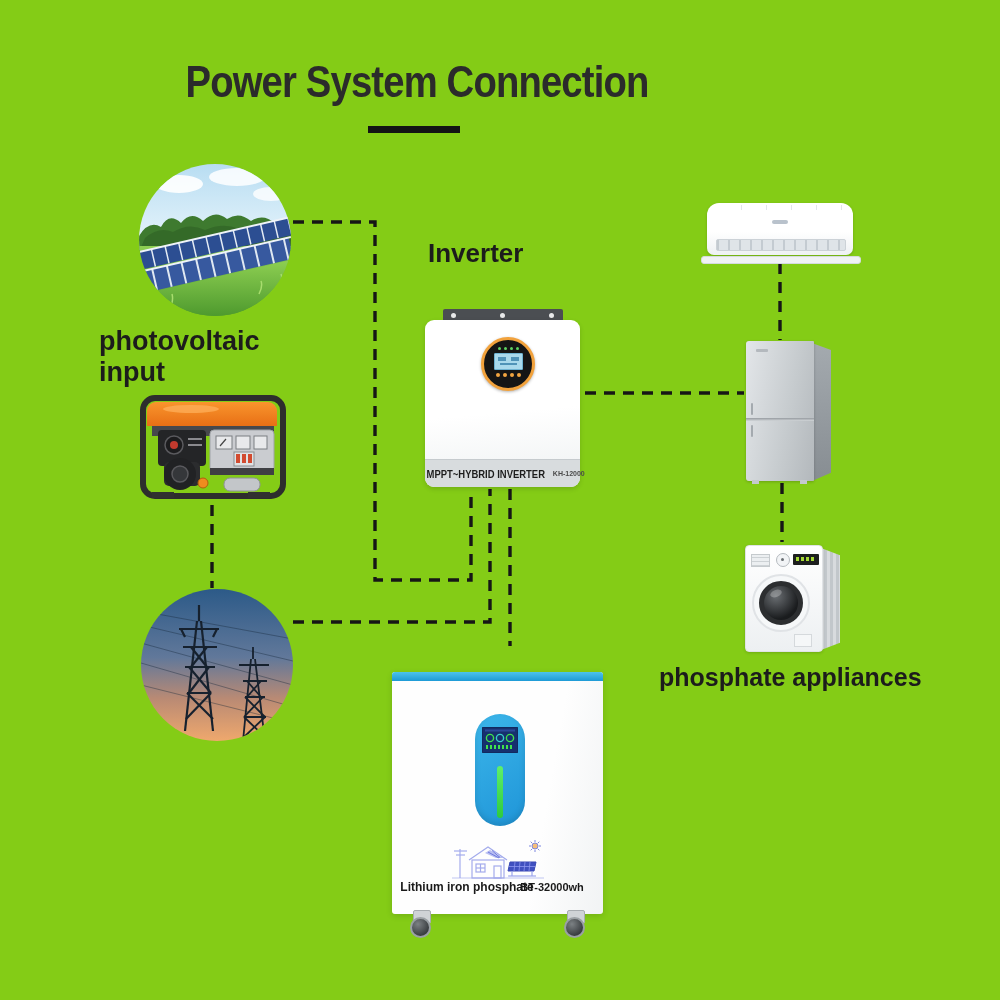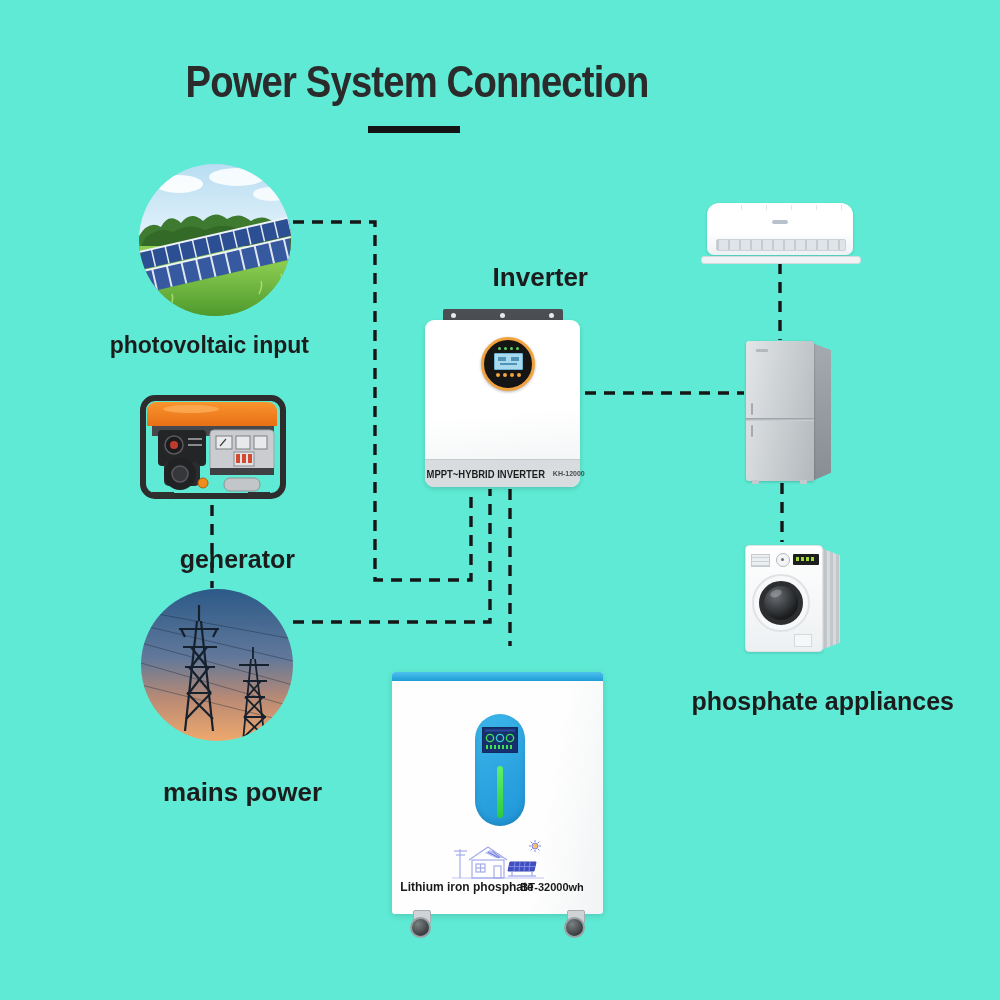--- a/index.html
+++ b/index.html
@@ -1,28 +1,28 @@
 <!DOCTYPE html>
 <html><head>
 <meta charset="utf-8">
 <style>
   html,body{margin:0;padding:0;background:#fff;}
-  .canvas{position:relative;width:1000px;height:1000px;background:#5eead4;overflow:hidden;
+  .canvas{position:relative;width:1000px;height:1000px;background:#84cc16;overflow:hidden;
           font-family:"Liberation Sans",sans-serif;color:#1f1f1f;}
   
   .title{position:absolute;left:417px;top:56px;transform:translateX(-50%) scaleX(.85);
          transform-origin:center top;white-space:nowrap;font-size:45px;font-weight:bold;
          letter-spacing:-1px;color:#2b2b2b;}
   .title-bar{position:absolute;left:368px;top:126px;width:92px;height:7px;background:#141414;}
   
   .connectors{position:absolute;left:0;top:0;z-index:1;}
   .dash{fill:none;stroke:#161616;stroke-width:3.4;stroke-dasharray:11 8;}
   
-  .lbl{position:absolute;z-index:3;font-weight:bold;color:#1c1c1c;text-align:right;margin-top:24px;}
-  .lbl-pv{left:99px;top:308px;width:210px;font-size:23px;}
+  .lbl{position:absolute;z-index:3;font-weight:bold;color:#1c1c1c;text-align:left;}
+  .lbl-pv{left:99px;top:326px;width:210px;font-size:27px;}
   .lbl-gen{left:140px;top:521px;width:155px;font-size:25px;}
   .lbl-mains{left:122px;top:753px;width:200px;font-size:26px;}
   .lbl-inv{left:428px;top:238px;width:160px;font-size:26px;}
   .lbl-bat{left:622px;top:756px;width:130px;font-size:28px;}
   .lbl-app{left:659px;top:663px;width:295px;font-size:25px;}
   
   .photo{position:absolute;z-index:2;border-radius:50%;overflow:hidden;}
   .photo svg{display:block;}
   .pv-photo{left:139px;top:164px;width:152px;height:152px;}
   .mains-photo{left:141px;top:589px;width:152px;height:152px;}
@@ -193,21 +193,20 @@
       <rect x="74" y="82" width="64" height="7" fill="#3f4043"></rect>
       <rect x="28" y="76" width="36" height="24" rx="5" fill="#2b2c2e"></rect>
       <circle cx="44" cy="88" r="16" fill="#212224"></circle>
       <circle cx="44" cy="88" r="8" fill="#35373a" stroke="#5a5a5e" stroke-width="1.5"></circle>
       <circle cx="67" cy="97" r="5" fill="#ef8c1e" stroke="#b05f0d"></circle>
       <rect x="88" y="92" width="36" height="13" rx="6" fill="#c3c6c9" stroke="#8f9398"></rect>
       <rect x="16" y="106" width="22" height="6" fill="#303030"></rect>
       <rect x="112" y="106" width="22" height="6" fill="#303030"></rect>
     </svg>
   </div>
-  <div class="lbl lbl-gen">generator</div>
 
   <div class="photo mains-photo">
     <svg width="152" height="152" viewBox="0 0 152 152">
       <defs>
         <linearGradient id="dusk" x1="0" y1="0" x2="0" y2="1">
           <stop offset="0" stop-color="#2c5a88"></stop>
             <stop offset=".45" stop-color="#61789a"></stop>
           <stop offset=".72" stop-color="#b98a74"></stop>
             <stop offset="1" stop-color="#efa86d"></stop>
         </linearGradient>
@@ -247,21 +246,20 @@
         <line x1="106" y1="92" x2="120" y2="108"></line>
           <line x1="120" y1="92" x2="106" y2="108"></line>
         <line x1="104" y1="108" x2="124" y2="128"></line>
           <line x1="122" y1="108" x2="103" y2="128"></line>
         <line x1="103" y1="128" x2="125" y2="128"></line>
           <line x1="103" y1="128" x2="126" y2="150"></line>
           <line x1="124" y1="128" x2="101" y2="150"></line>
       </g>
     </svg>
   </div>
-  <div class="lbl lbl-mains">mains power</div>
 
   <div class="lbl lbl-inv">Inverter</div>
   <div class="inverter">
     <div class="inv-bracket">
       <i style="left:8px"></i>
         <i style="left:57px"></i>
         <i style="left:106px"></i>
     </div>
     <div class="inv-body">
       <div class="inv-display">

